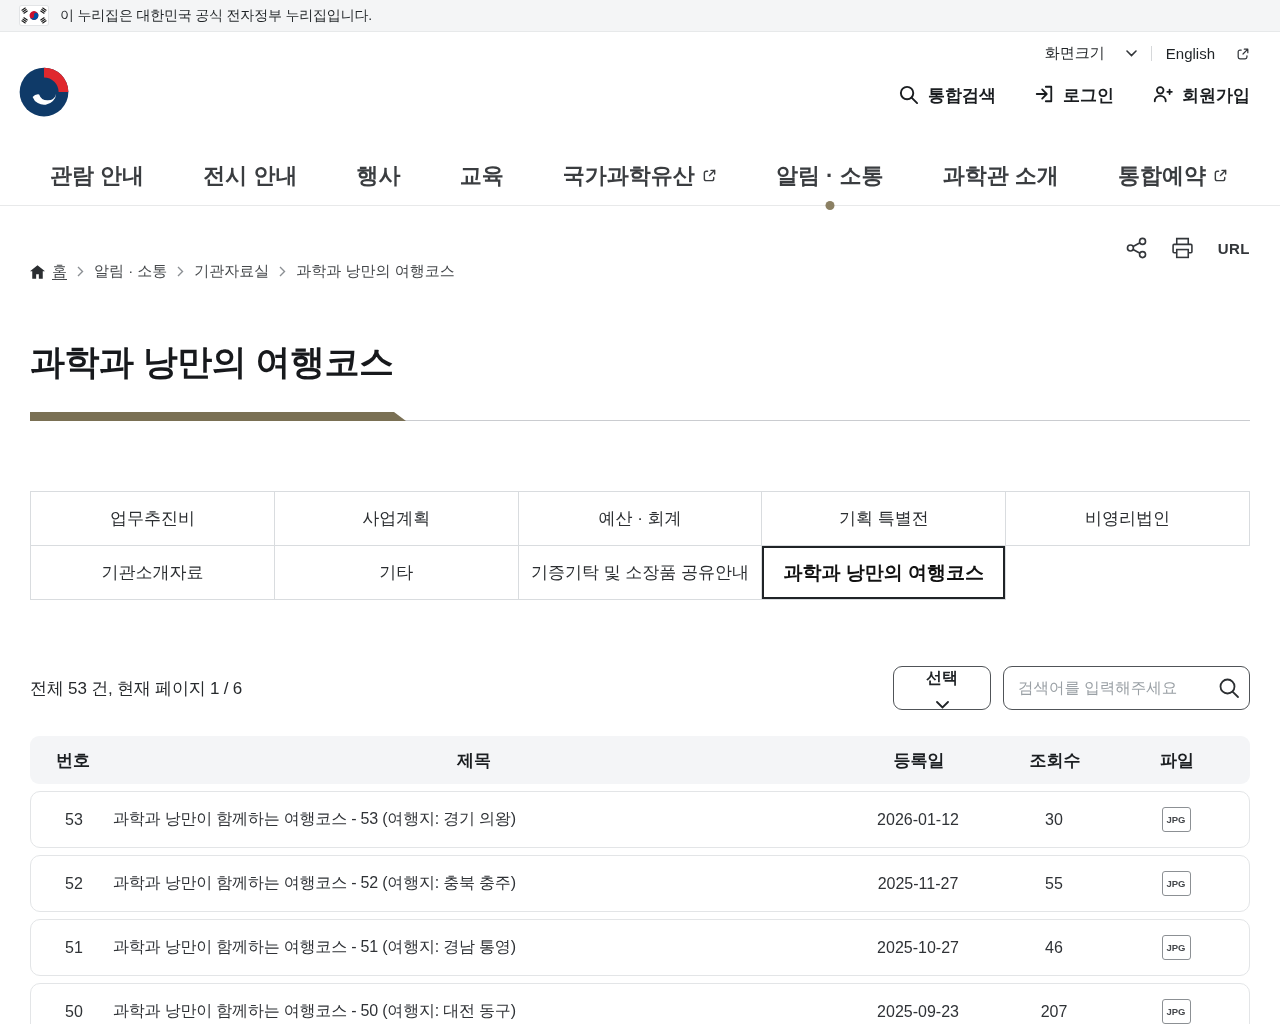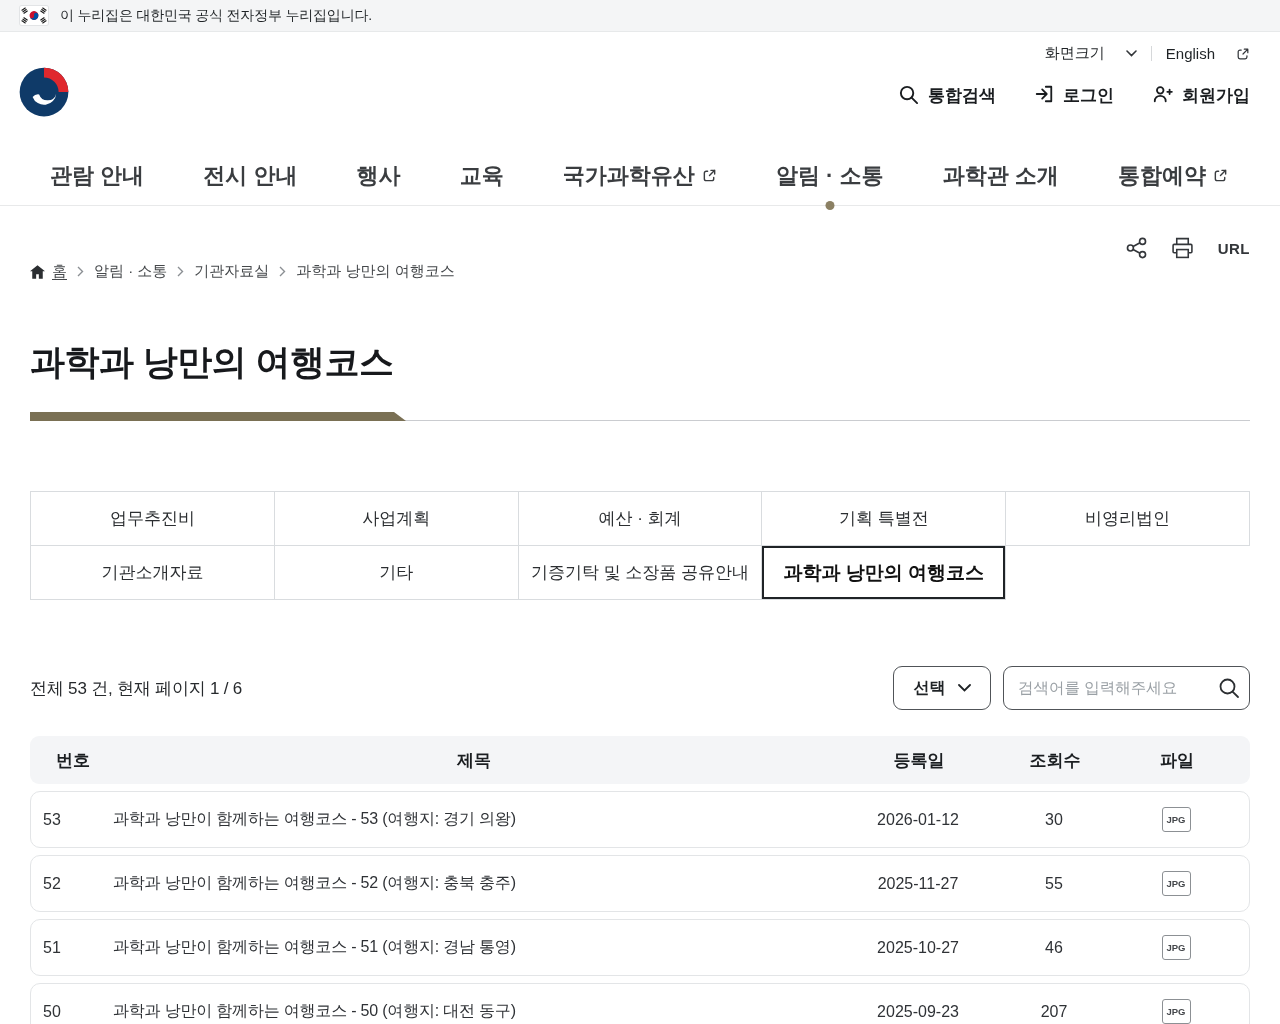--- a/index.html
+++ b/index.html
@@ -62,37 +62,37 @@
     background:#fff; cursor:pointer; white-space:nowrap; }
   .tab-cell.selected { box-shadow:inset 0 0 0 2px #1f2326; font-weight:700; font-size:19px; color:#111; }
   .tab-cell.empty { border-right:0; border-bottom:0; cursor:default; background:transparent; }
 
   
   .list-controls { margin-top:66px; display:flex; align-items:flex-end; justify-content:space-between; }
   .list-summary { font-size:17px; color:#26292c; padding-bottom:10px; letter-spacing:-0.2px; }
   .controls-right { display:flex; gap:12px; }
   .select-box { width:98px; height:44px; border:1.5px solid #505458; border-radius:9px;
     display:flex; align-items:center; justify-content:center; gap:12px; font-size:16px;
-    font-weight:700; color:#1f2326; background:#fff; cursor:pointer; }
+    font-weight:700; color:#1f2326; background:#fff; cursor:pointer;flex-direction:column; }
   .search-box { width:247px; height:44px; border:1.5px solid #505458; border-radius:9px;
     display:flex; align-items:center; background:#fff; padding:0 12px 0 14px; }
   .search-box input { flex:1; border:0; outline:none; font-size:15.5px; color:#26292c;
     font-family:inherit; background:transparent; }
   .search-box input::placeholder { color:#9aa0a5; }
   .search-btn { display:flex; align-items:center; cursor:pointer; color:#2b2e31; }
 
   
   .tbl-grid { display:grid; grid-template-columns:62px 1fr 150px 122px 122px; align-items:center; }
   .tbl-head { margin-top:26px; height:48px; background:#f4f5f7; border-radius:9px;
     font-size:17px; font-weight:700; color:#1b1e21; padding:0 12px; }
   .tbl-head > div { text-align:center; }
   .tbl-row { height:57px; margin-top:7px; background:#fff; border:1px solid #e3e5e7;
     border-radius:10px; padding:0 12px; font-size:16px; color:#2f3236; cursor:pointer; }
   .tbl-row:first-of-type { margin-top:17px; }
-  .cell-no { color:#303336; }
+  .cell-no { text-align:center; color:#303336; }
   .cell-title { text-align:left; padding-left:8px; letter-spacing:-0.2px; }
   .cell-date,.cell-views { text-align:center; }
   .cell-file { display:flex; justify-content:center; }
   .file-badge { width:29px; height:25px; border:1px solid #8c9094; border-radius:3px;
     display:flex; align-items:center; justify-content:center; font-size:9.5px; font-weight:700;
     color:#45484c; letter-spacing:0; background:#fff; }
 
   svg { display:block; }
 </style>
 </head>

